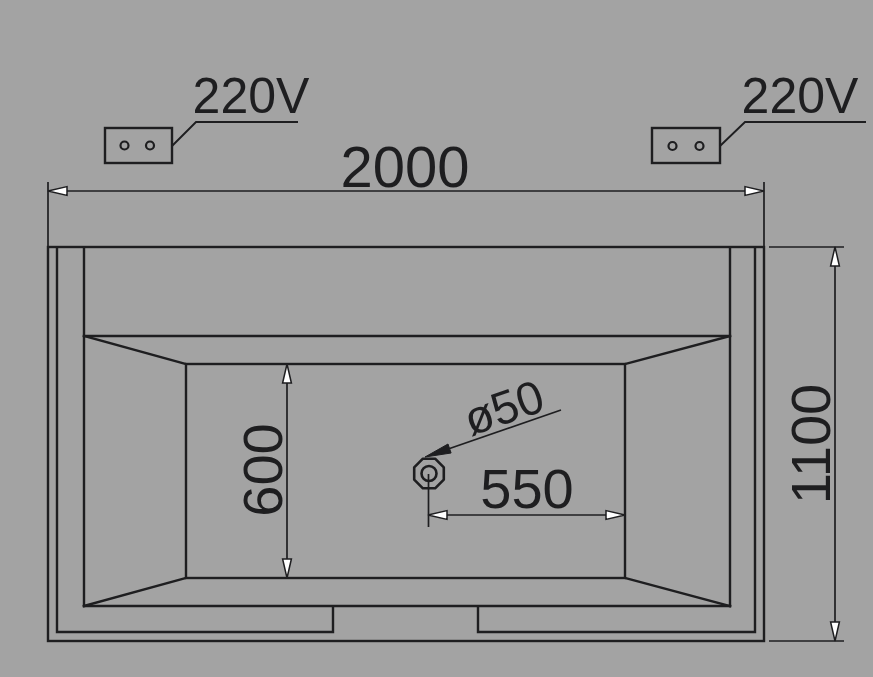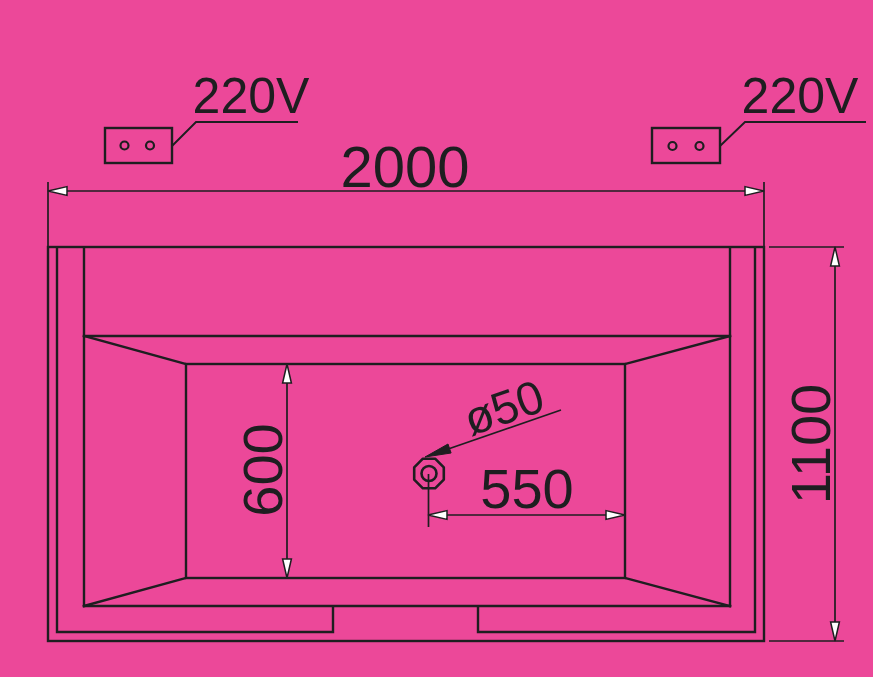--- a/index.html
+++ b/index.html
@@ -4,21 +4,21 @@
 <style>
   html, body {
     margin: 0;
     padding: 0;
     background: #ffffff;
   }
   .canvas {
     position: relative;
     width: 873px;
     height: 677px;
-    background: #ec4899;
+    background: #a3a3a3;
     overflow: hidden;
     font-family: "Liberation Sans", sans-serif;
   }
   svg { display: block; }
   .plan-line {
     stroke: #1e1e20;
     stroke-width: 2.4;
     fill: none;
     stroke-linecap: square;
   }

